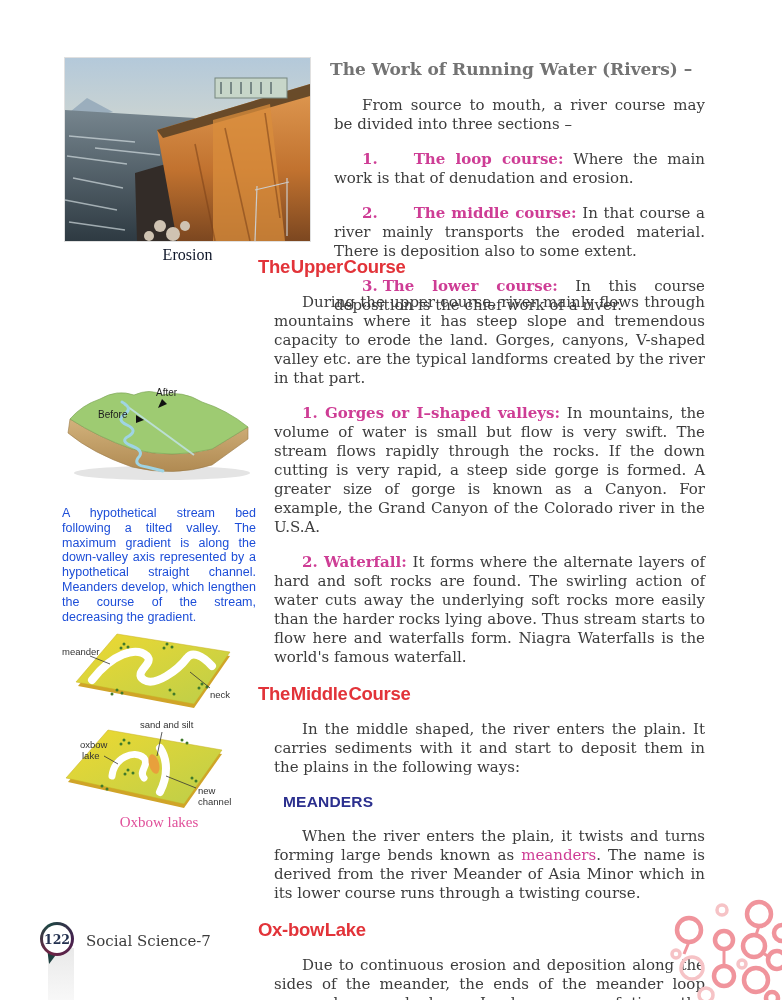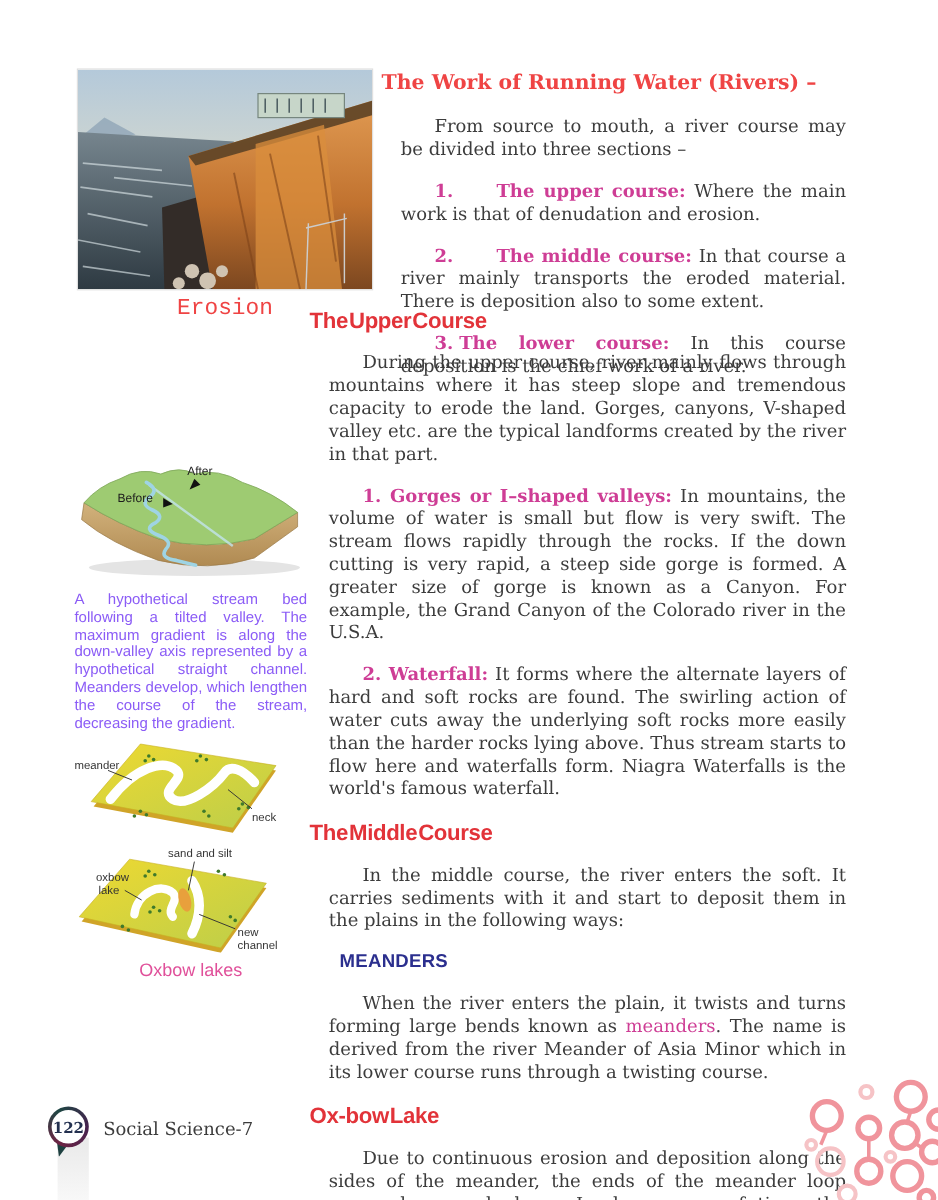--- a/index.html
+++ b/index.html
@@ -12,49 +12,49 @@
   .indent{text-indent:28px;}
   .sp{margin-top:8px;}
   .accent{color:#ce3d95;font-weight:bold;}
   .pink-em{color:#ce3d95;}
   .tabgap{display:inline-block;width:36px;}
   .smallgap{display:inline-block;width:5px;}
 
   .intro-block{position:absolute;left:318px;top:58px;width:403px;}
   .doc-title{
     font-family:"DejaVu Serif", serif;font-weight:bold;font-size:17px;line-height:22px;
-    color:#ef4444;margin:0 0 5px 0;
+    color:#737373;margin:0 0 5px 12px;
   }
   .main-block{position:absolute;left:258px;top:256px;width:463px;}
   .sec-h{
     font-family:"Liberation Sans", sans-serif;font-weight:bold;font-size:18.5px;line-height:21px;
     color:#e23339;word-spacing:-4px;letter-spacing:-0.3px;margin:0 0 4px 0;
   }
   .sec-h.first{margin-top:0;}
   .meanders-h{
     font-family:"Liberation Sans", sans-serif;font-weight:bold;font-size:15.5px;line-height:18px;
     color:#2b2f8e;margin:7px 0 3px 25px;letter-spacing:0.2px;
   }
 
   
   .photo-frame{position:absolute;left:65px;top:58px;width:245px;height:183px;outline:1px solid #e0e0e0;}
   .photo-caption{
     position:absolute;left:65px;top:246px;width:245px;text-align:center;
-    font-family:Liberation Mono, monospace;font-size:19px;color:#ef4444;
+    font-family:Liberation Serif, serif;font-size:16px;color:#0f172a;
   }
 
   
   .leftcol{position:absolute;left:62px;top:383px;width:194px;}
   .stream-caption{
-    margin-top:5px;font-family:"Liberation Sans", sans-serif;font-size:12.5px;line-height:14.8px;
-    color:#8b5cf6;text-align:justify;
+    margin-top:19px;font-family:"Liberation Sans", sans-serif;font-size:12.5px;line-height:14.8px;
+    color:#1d4ed8;text-align:justify;
   }
   .oxbow-wrap{margin-top:4px;}
   .oxbow-caption{
-    text-align:center;font-family:Liberation Sans, sans-serif;font-size:15px;
+    text-align:center;font-family:Liberation Serif, serif;font-size:15px;
     color:#e0509a;margin-top:2px;
   }
 
   
   .ribbon{position:absolute;left:48px;top:948px;width:26px;height:52px;
     background:linear-gradient(180deg,#e9e9e9,#f8f8f8);}
   .badge-tail{position:absolute;left:47px;top:948px;width:14px;height:16px;background:#1e4040;
     clip-path:polygon(0 0,100% 0,15% 100%);}
   .badge-circle{position:absolute;left:40px;top:922px;width:34px;height:34px;border-radius:50%;
     background:conic-gradient(from 210deg,#6e2444,#1e4643,#45224e,#6e2444);
@@ -128,33 +128,33 @@
         <line x1="222" y1="120" x2="222" y2="178"></line>
       <line x1="190" y1="132" x2="224" y2="124"></line>
     </g>
   </svg>
 </div>
 <div class="photo-caption">Erosion</div>
 
 <div class="intro-block">
   <h1 class="doc-title">The Work of Running Water (Rivers) –</h1>
   <p class="body-p indent">From source to mouth, a river course may be divided into three sections –</p>
-  <p class="body-p indent sp"><span class="accent">1.</span><span class="tabgap"></span><span class="accent">The upper course:</span><span> Where the main work is that of denudation and erosion.</span></p>
+  <p class="body-p indent sp"><span class="accent">1.</span><span class="tabgap"></span><span class="accent">The loop course:</span><span> Where the main work is that of denudation and erosion.</span></p>
   <p class="body-p indent sp"><span class="accent">2.</span><span class="tabgap"></span><span class="accent">The middle course:</span><span> In that course a river mainly transports the eroded material. There is deposition also to some extent.</span></p>
   <p class="body-p indent sp"><span class="accent">3.</span><span class="smallgap"></span><span class="accent">The lower course:</span><span> In this course deposition is the chief work of a river.</span></p>
 </div>
 
 <div class="main-block">
   <h2 class="sec-h first">The Upper Course</h2>
   <p class="body-p indent">During the upper course, river mainly flows through mountains where it has steep slope and tremendous capacity to erode the land. Gorges, canyons, V-shaped valley etc. are the typical landforms created by the river in that part.</p>
   <p class="body-p indent sp"><span class="accent">1. Gorges or I–shaped valleys:</span><span> In mountains, the volume of water is small but flow is very swift. The stream flows rapidly through the rocks. If the down cutting is very rapid, a steep side gorge is formed. A greater size of gorge is known as a Canyon. For example, the Grand Canyon of the Colorado river in the U.S.A.</span></p>
   <p class="body-p indent sp"><span class="accent">2. Waterfall:</span><span> It forms where the alternate layers of hard and soft rocks are found. The swirling action of water cuts away the underlying soft rocks more easily than the harder rocks lying above. Thus stream starts to flow here and waterfalls form. Niagra Waterfalls is the world's famous waterfall.</span></p>
 
   <h2 class="sec-h">The Middle Course</h2>
-  <p class="body-p indent">In the middle course, the river enters the soft. It carries sediments with it and start to deposit them in the plains in the following ways:</p>
+  <p class="body-p indent">In the middle shaped, the river enters the plain. It carries sediments with it and start to deposit them in the plains in the following ways:</p>
   <h3 class="meanders-h">MEANDERS</h3>
   <p class="body-p indent"><span>When the river enters the plain, it twists and turns forming large bends known as </span><span class="pink-em">meanders</span><span>. The name is derived from the river Meander of Asia Minor which in its lower course runs through a twisting course.</span></p>
 
   <h2 class="sec-h">Ox-bow Lake</h2>
   <p class="body-p indent"><span>Due to continuous erosion and deposition along the sides of the meander, the ends of the meander loop come closer and closer. In due course of time, the meander loop cuts off from the river and forms a cut off lake, also called a </span><span class="pink-em">oxbow lake</span><span>.</span></p>
 
   <p class="body-p indent"><span>Sometimes the river overflows its banks due to heavy down pour which leads to the flooding of the neighbouring areas. As it floods, it deposits layers of the fine soil (also called as silt) and other sediments along its banks. This leads to the formation of a flat fertile plain called </span></p>
 </div>
 
 <div class="leftcol">

